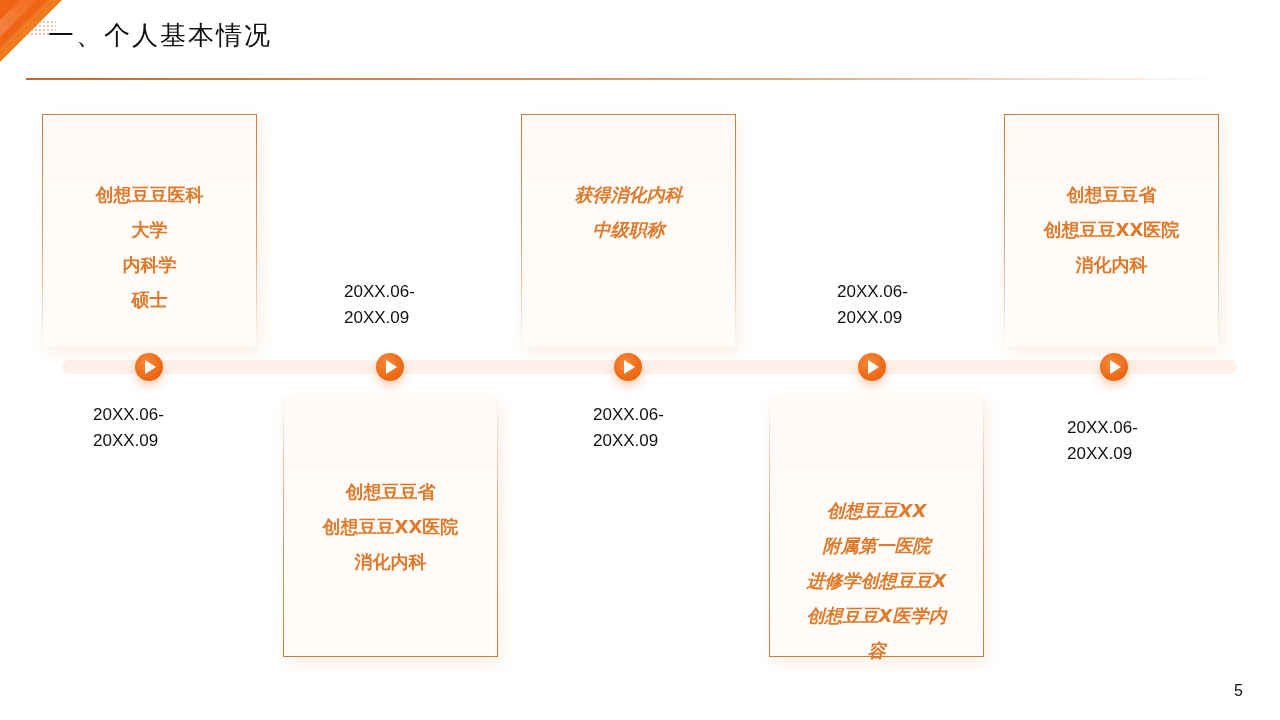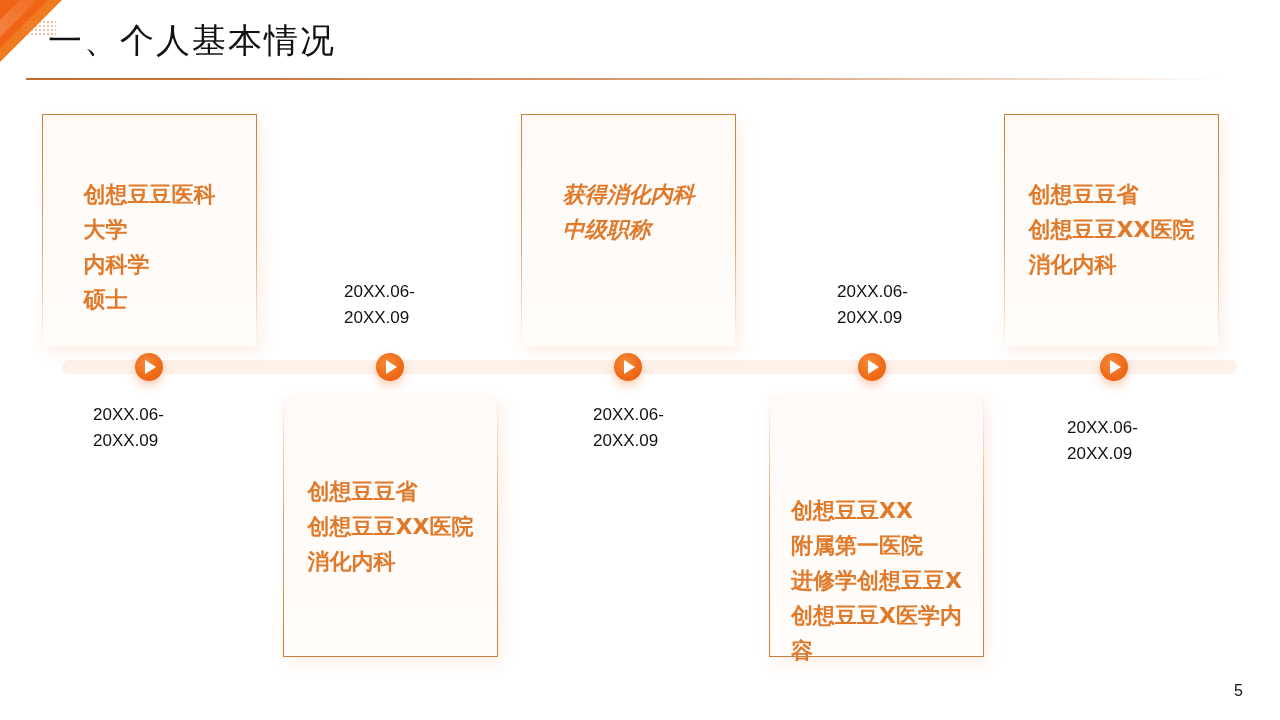--- a/index.html
+++ b/index.html
@@ -27,21 +27,21 @@
       transform-origin: left top;
     }
     .corner-deco .dots {
       position: absolute; left: 22px; top: 20px; width: 34px; height: 16px;
       background-image: radial-gradient(circle, rgba(240,140,80,0.55) 1px, transparent 1.3px);
       background-size: 4px 4px;
     }
 
     .page-title {
       position: absolute; left: 48px; top: 18px;
-      font-size: 34px; color: #111111; letter-spacing: 2px;
+      font-size: 26px; color: #111111; letter-spacing: 2px;
       font-family: "DejaVu Sans", sans-serif;
     }
     .title-rule {
       position: absolute; left: 26px; top: 78px; width: 1200px; height: 2px;
       background: linear-gradient(90deg, #c56a2a 0%, #d8a27a 60%, rgba(240,220,200,0) 100%);
     }
 
     .track {
       position: absolute; left: 62px; top: 360px; width: 1175px; height: 14px;
       border-radius: 7px; background: #fdf1ea;
@@ -73,21 +73,21 @@
       border-bottom: none;
     }
     .card.bottom {
       border-bottom: 1px solid #c8803a;
       border-left: 1px solid transparent;
       border-right: 1px solid transparent;
       border-image: linear-gradient(0deg, #c8803a 0%, #d9a577 55%, rgba(255,255,255,0) 100%) 1;
       border-top: none;
     }
     .card-text {
-      color: #e07a2a; font-size: 22px; line-height: 35px; text-align: left;
+      color: #e07a2a; font-size: 18px; line-height: 35px; text-align: center;
       font-weight: bold; white-space: pre-line; padding: 0 10px;
       font-family: "DejaVu Sans", sans-serif;
     }
     .card.top .card-text { align-self: flex-start; }
 
     .date {
       position: absolute; font-size: 17px; line-height: 26px; color: #111111;
       white-space: pre-line; font-family: Liberation Sans, sans-serif;
     }
 
@@ -143,21 +143,21 @@
 </div>
 <div class="date" style="left:593px; top:402px;">20XX.06-
 20XX.09</div>
 
 <div class="date" style="left:837px; top:279px;">20XX.06-
 20XX.09</div>
 <div class="marker" style="left:858px; top:353px;">
   <span class="play"></span>
 </div>
 <div class="card bottom" style="left:769px; top:396px; height:261px;">
-  <div class="card-text" style="margin-top:109px;">创想豆豆XX
+  <div class="card-text" style="margin-top:109px;font-style:italic;">创想豆豆XX
 附属第一医院
 进修学创想豆豆X
 创想豆豆X医学内
 容</div>
 </div>
 
 <div class="card top" style="left:1004px; top:114px; height:232px;">
   <div class="card-text" style="margin-top:62px;">创想豆豆省
 创想豆豆XX医院
 消化内科</div>

